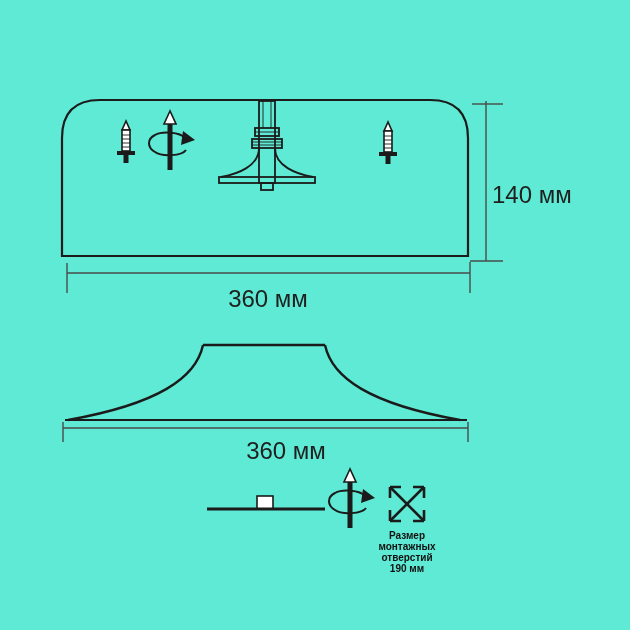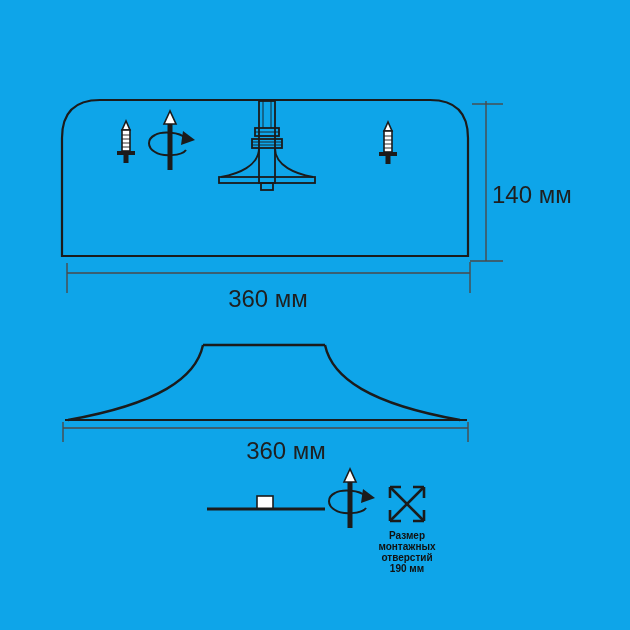--- a/index.html
+++ b/index.html
@@ -1,17 +1,17 @@
 <!DOCTYPE html>
 <html><head>
 <meta charset="utf-8">
 <style>
   html,body{margin:0;padding:0;background:#ffffff;}
   .canvas{
-    position:relative;width:630px;height:630px;background:#0ea5e9;
+    position:relative;width:630px;height:630px;background:#5eead4;
     font-family:"Liberation Sans",sans-serif;overflow:hidden;text-decoration:underline;
   }
   svg{display:block;}
   .outline{fill:none;stroke:#1b1b1b;stroke-width:2.2;}
   .part{fill:none;stroke:#1b1b1b;stroke-width:1.8;}
   .part-fill{fill:#1b1b1b;stroke:none;}
   .part-white{fill:#ffffff;stroke:#1b1b1b;stroke-width:1.6;}
   .thin{fill:none;stroke:#1b1b1b;stroke-width:0.9;}
   .profile{fill:none;stroke:#1b1b1b;stroke-width:2.4;}
   .dimline{fill:none;stroke:#4a4a4a;stroke-width:1.4;}

